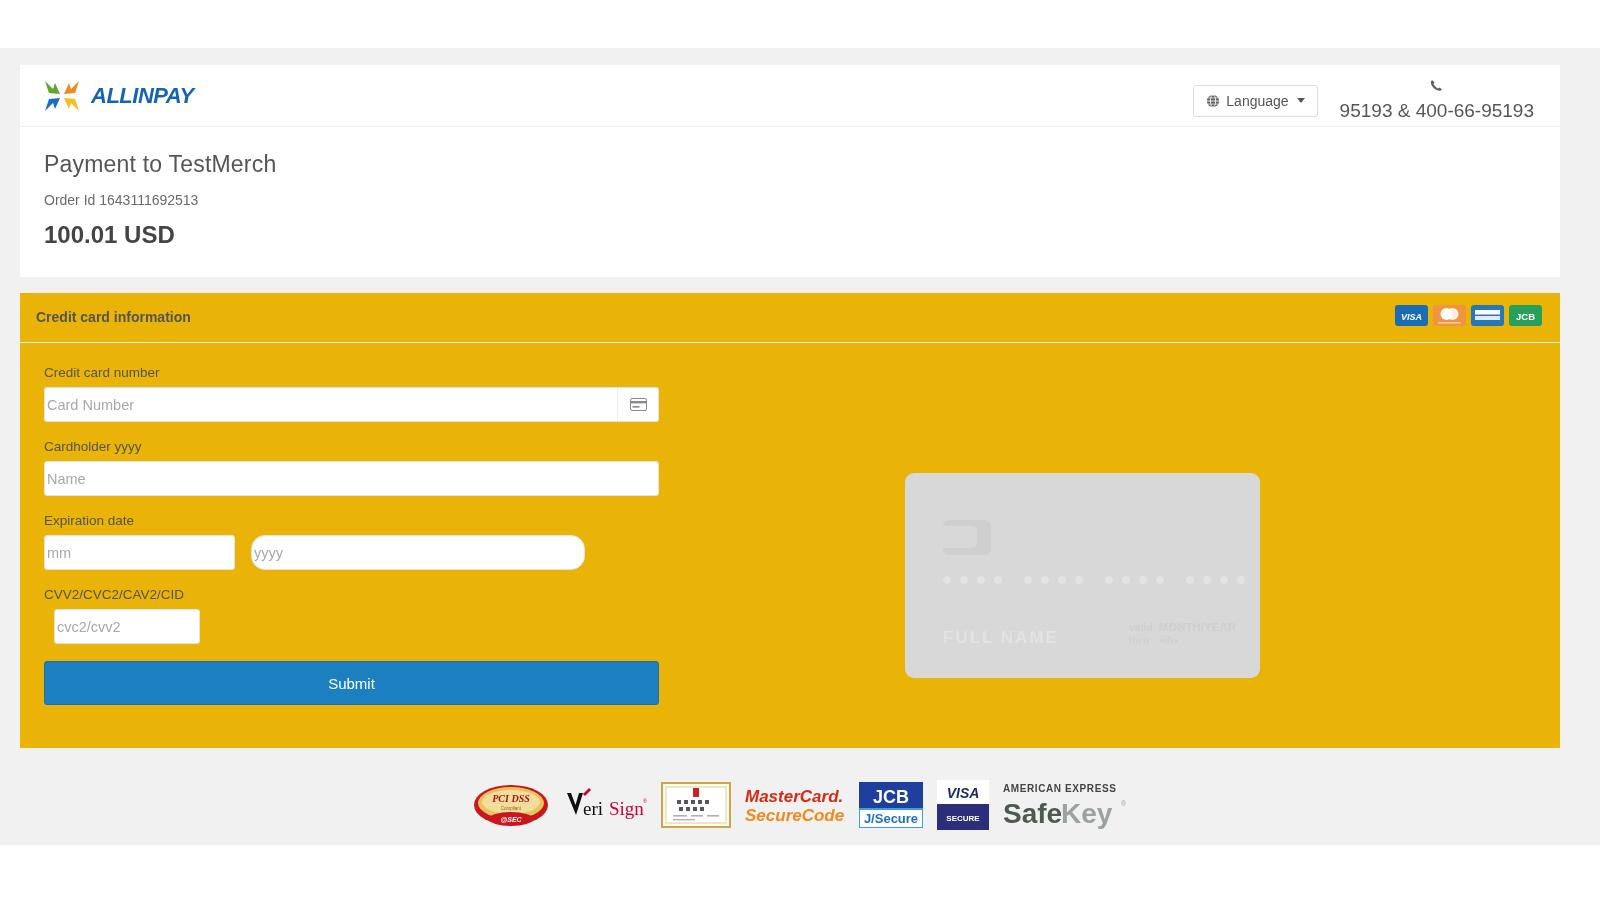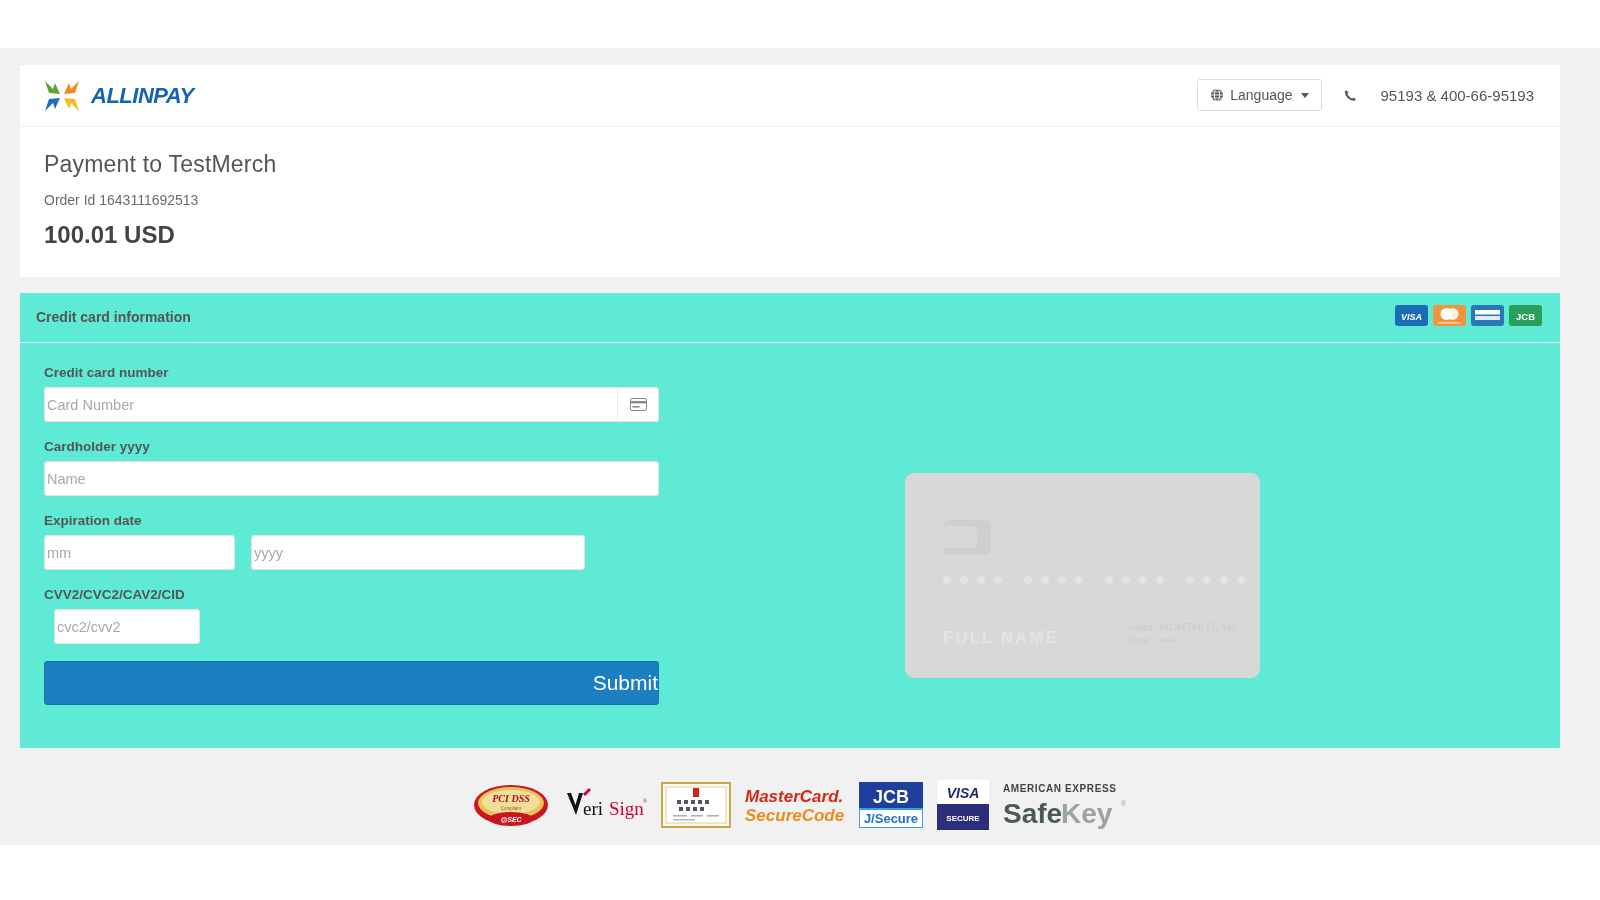--- a/index.html
+++ b/index.html
@@ -45,43 +45,43 @@
     font-size: 14px; cursor: pointer;
   }
   .globe-icon { width: 14px; height: 14px; display: block; }
   .caret {
     width: 0; height: 0; margin-left: 2px;
     border-left: 4px solid transparent;
     border-right: 4px solid transparent;
     border-top: 5px solid #555555;
   }
   .phone {
-    display: flex; align-items: center; gap: 24px;
-    color: #555555; font-size: 15px;
+    display: flex; align-items: center; gap: 8px;
+    color: #555555; font-size: 19px; flex-direction: column;
   }
   .phone-icon { width: 13px; height: 13px; display: block; }
 
   .order-block { padding: 24px 24px 28px 24px; }
   .order-title {
     font-size: 23px; color: #555555; font-weight: 400;
     line-height: 1.2; letter-spacing: .2px;
   }
   .order-id {
     margin-top: 13px; font-size: 14px; color: #6b6b6b;
   }
   .order-amount {
     margin-top: 13px; font-size: 24px; color: #444444; font-weight: bold;
   }
 
   
   .panel-main {
     position: absolute;
     left: 20px; top: 245px;
     width: 1540px; height: 455px;
-    background: #5eead4;
+    background: #eab308;
   }
   .card-head {
     position: relative;
     height: 50px;
     border-bottom: 1px solid #eeeeee;
   }
   .card-head-title {
     position: absolute; left: 16px; top: 16px;
     font-size: 14px; font-weight: bold; color: #555555;
   }
@@ -92,21 +92,21 @@
   .brand {
     width: 33px; height: 21px; border-radius: 3px;
     display: flex; align-items: center; justify-content: center;
     overflow: hidden;
   }
   .brand svg { display: block; }
 
   .card-body { position: relative; padding: 22px 24px 0 24px; }
   .form-col { width: 615px; }
   .field-label {
-    font-size: 13.5px; font-weight: bold; color: #555555;
+    font-size: 13.5px; font-weight: normal; color: #555555;
     margin-bottom: 7px;
   }
   .field-group { margin-bottom: 17px; }
   .input {
     display: block; width: 100%; height: 35px;
     padding: 0 2px;
     border: 1px solid #e2e2e2; border-radius: 3px;
     background: #ffffff;
     font-family: "Liberation Sans", sans-serif;
     font-size: 14.5px; color: #555555;
@@ -119,30 +119,29 @@
   }
   .input-addon {
     width: 42px; height: 35px; flex: none;
     border: 1px solid #e2e2e2; border-left: 1px solid #ececec;
     border-top-right-radius: 3px; border-bottom-right-radius: 3px;
     background: #ffffff;
     display: flex; align-items: center; justify-content: center;
   }
   .exp-row { display: flex; gap: 16px; }
   .exp-mm { width: 191px; }
-  .exp-yyyy { width: 334px; }
+  .exp-yyyy { width: 334px; border-radius: 14px; }
   .cvv-input { width: 146px; margin-left: 10px; }
   .submit-btn {
     display: block; width: 100%; height: 44px;
     margin-top: 11px;
     background: #1b7fc0; border: 1px solid #1772ad; border-radius: 3px;
-    color: #ffffff; font-size: 21px;
+    color: #ffffff; font-size: 15px;
     font-family: "Liberation Sans", sans-serif;
     cursor: pointer;
-    text-align: right;
   }
 
   
   .card-preview {
     position: absolute; left: 885px; top: 130px;
     width: 355px; height: 205px;
     background: #d8d8d8; border-radius: 9px;
   }
   .chip {
     position: absolute; left: 38px; top: 47px;

